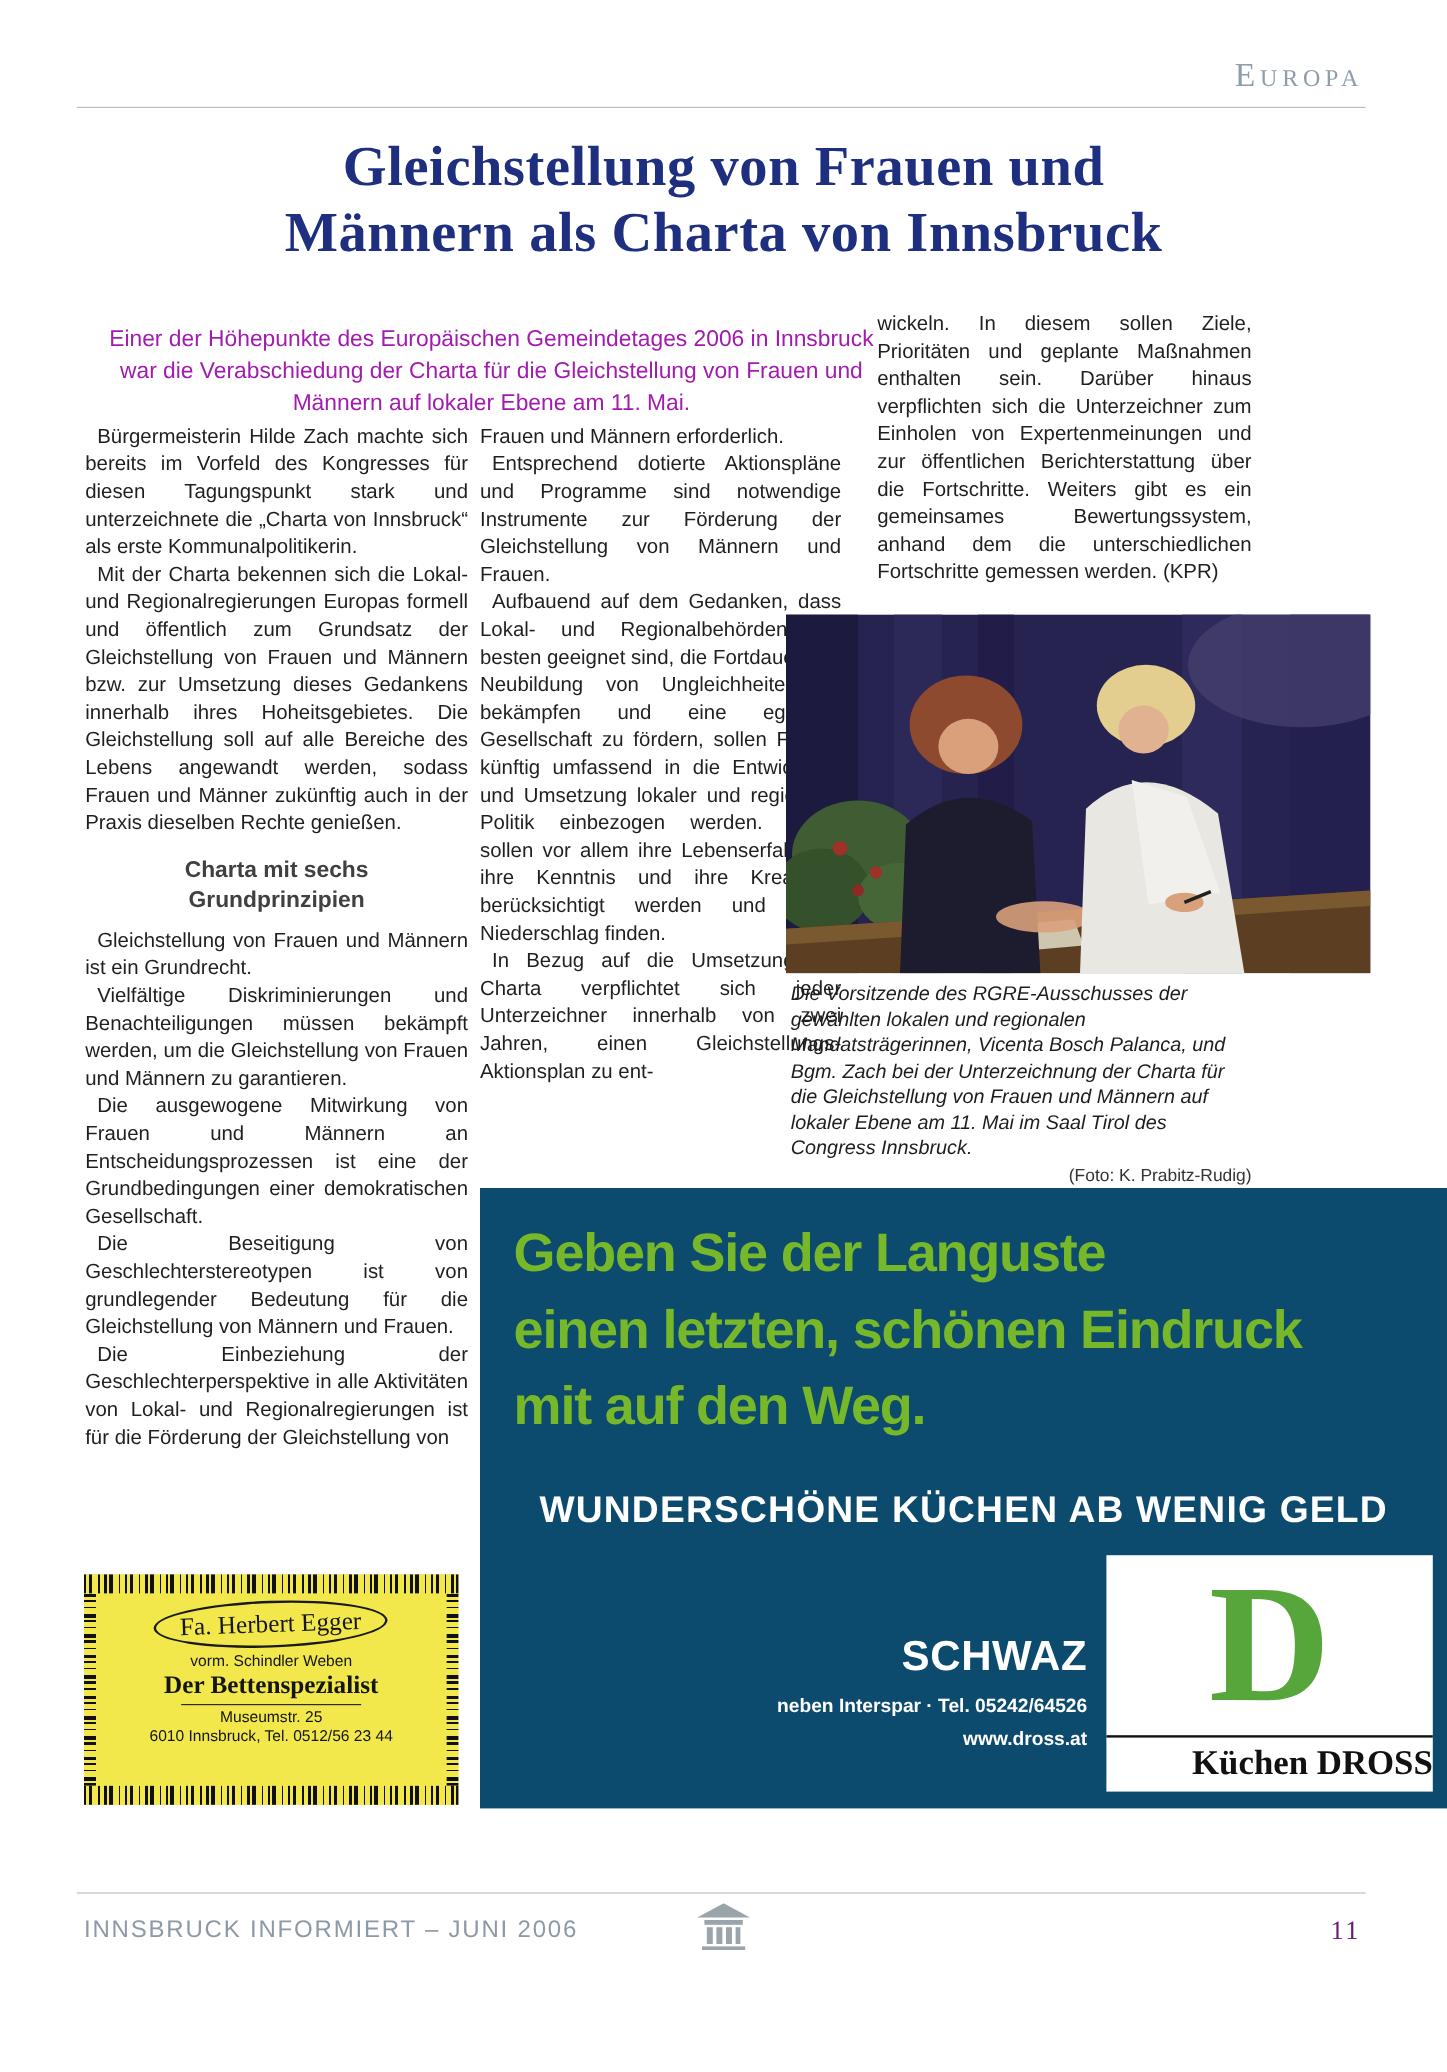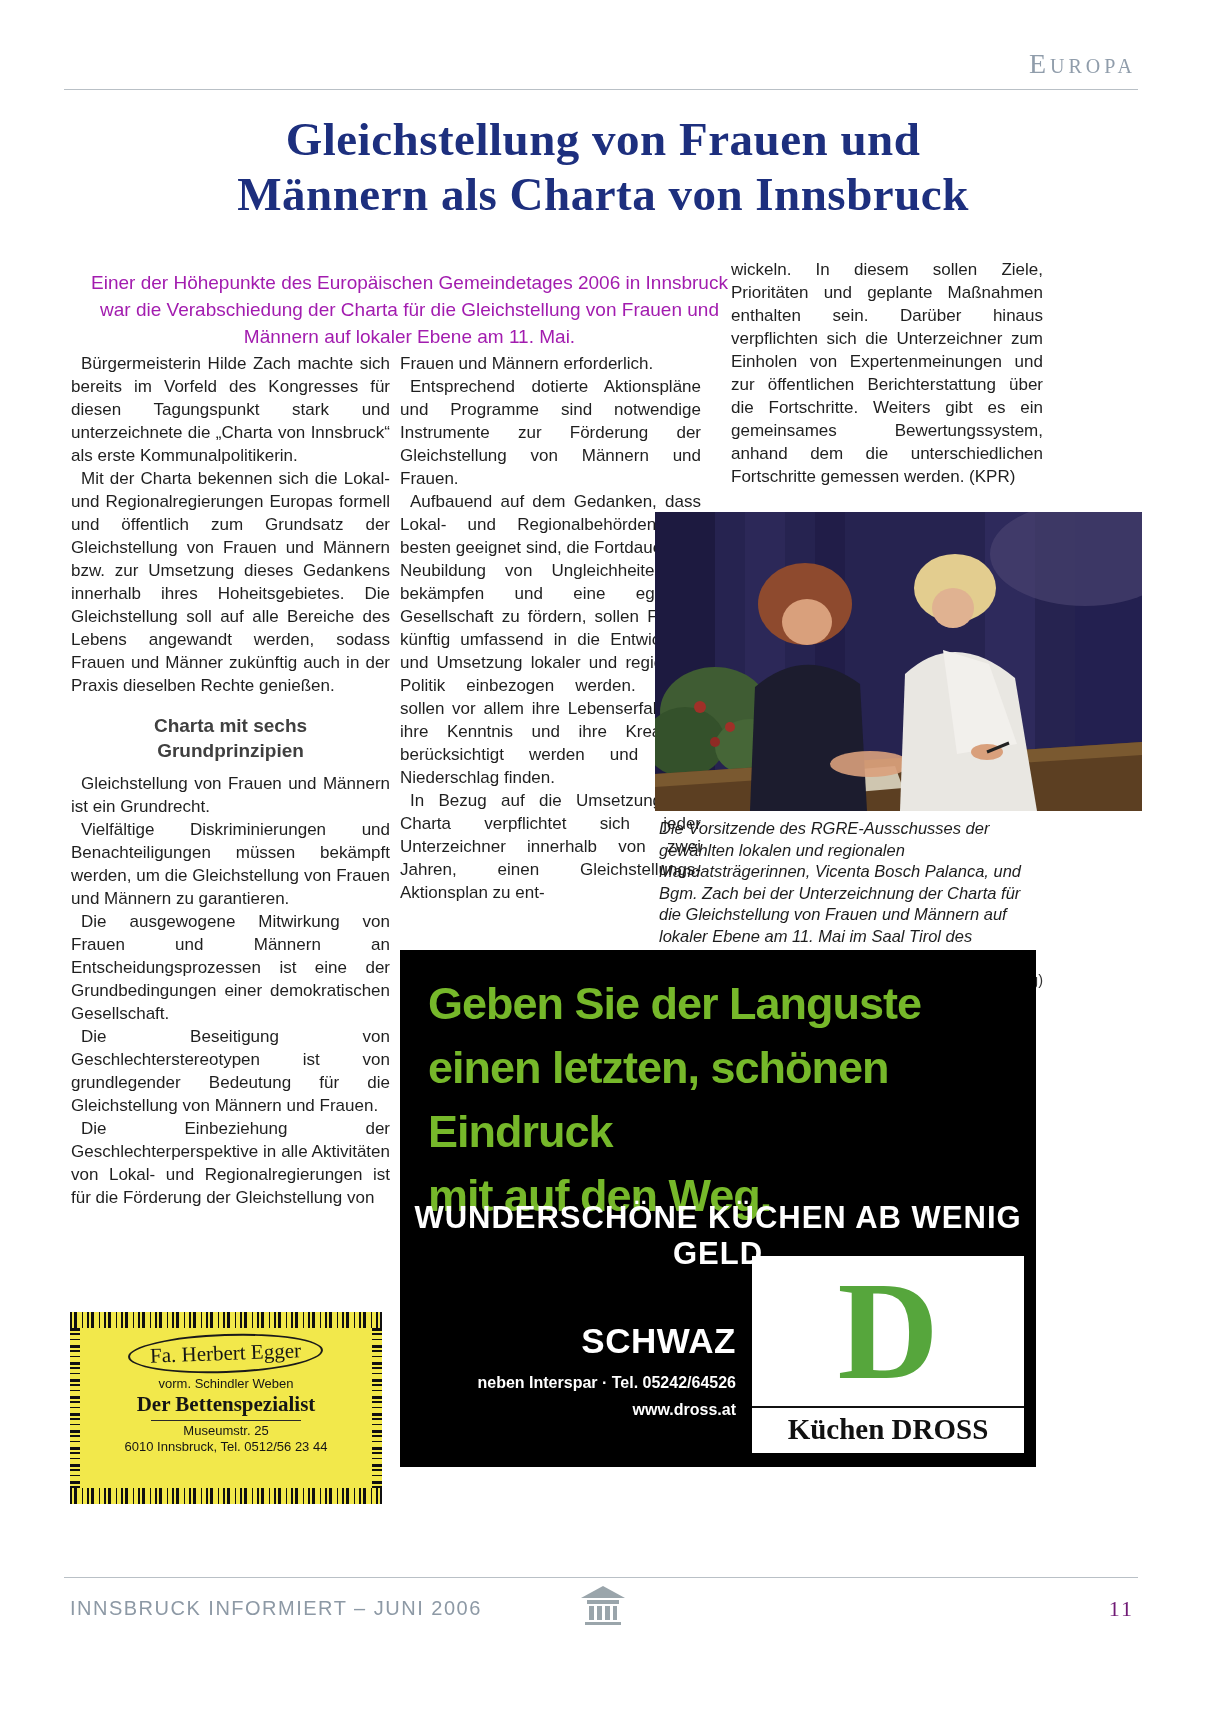--- a/index.html
+++ b/index.html
@@ -49,33 +49,33 @@
 
   
   .photo { position:absolute; left:655px; top:512px; width:487px; height:299px; display:block; }
 
   
   .caption-box { position:absolute; left:659px; top:818px; width:384px; }
   .caption { margin:0; font-style:italic; font-size:16.5px; line-height:21.5px; color:#1d1d1d; }
   .credit  { margin:3px 0 0; text-align:right; font-size:14.5px; color:#333; }
 
   
-  .ad-dross { position:absolute; left:400px; top:950px; width:636px; height:517px; background:#000000; }
+  .ad-dross { position:absolute; left:400px; top:990px; width:806px; height:517px; background:#0c4a6e; }
   .ad-head  { position:absolute; left:28px; top:22px; color:#76b82a; font-weight:bold;
               font-size:45px; line-height:64px; letter-spacing:-1px; }
   .ad-subline { position:absolute; left:0; top:250px; width:100%; text-align:center;
               color:#ffffff; font-weight:bold; font-size:31px; letter-spacing:1px; }
   .ad-contact { position:absolute; right:300px; bottom:44px; text-align:right; color:#ffffff; font-weight:bold; }
   .ad-city { font-size:35px; margin-bottom:8px; letter-spacing:0.5px; }
   .ad-addr, .ad-web { font-size:16px; line-height:27px; }
   .ad-logo { position:absolute; right:12px; bottom:14px; width:272px; background:#ffffff; }
   .ad-logo-d { height:150px; display:flex; align-items:center; justify-content:center;
                font-family:"Liberation Serif", serif; font-weight:bold; font-size:140px;
                color:#56a63c; line-height:1; }
-  .ad-logo-text { border-top:2px solid #111; text-align:center; padding:5px 0 7px;
+  .ad-logo-text { border-top:2px solid #111; text-align:right; padding:5px 0 7px;
                font-family:"Liberation Serif", serif; font-weight:bold; font-size:29px; color:#111; }
 
   
   .ad-egger { position:absolute; left:70px; top:1312px; width:312px; height:192px; background:#f2e84b; }
   .barcode-h { position:absolute; left:0; right:0; height:16px;
       background:repeating-linear-gradient(90deg,#101010 0 2px,#f2e84b 2px 4px,#101010 4px 7px,#f2e84b 7px 12px,#101010 12px 13px,#f2e84b 13px 17px); }
   .barcode-h.top { top:0; } .barcode-h.bottom { bottom:0; }
   .barcode-v { position:absolute; top:16px; bottom:16px; width:10px;
       background:repeating-linear-gradient(0deg,#101010 0 2px,#f2e84b 2px 4px,#101010 4px 7px,#f2e84b 7px 12px,#101010 12px 13px,#f2e84b 13px 17px); }
   .barcode-v.left { left:0; } .barcode-v.right { right:0; }

